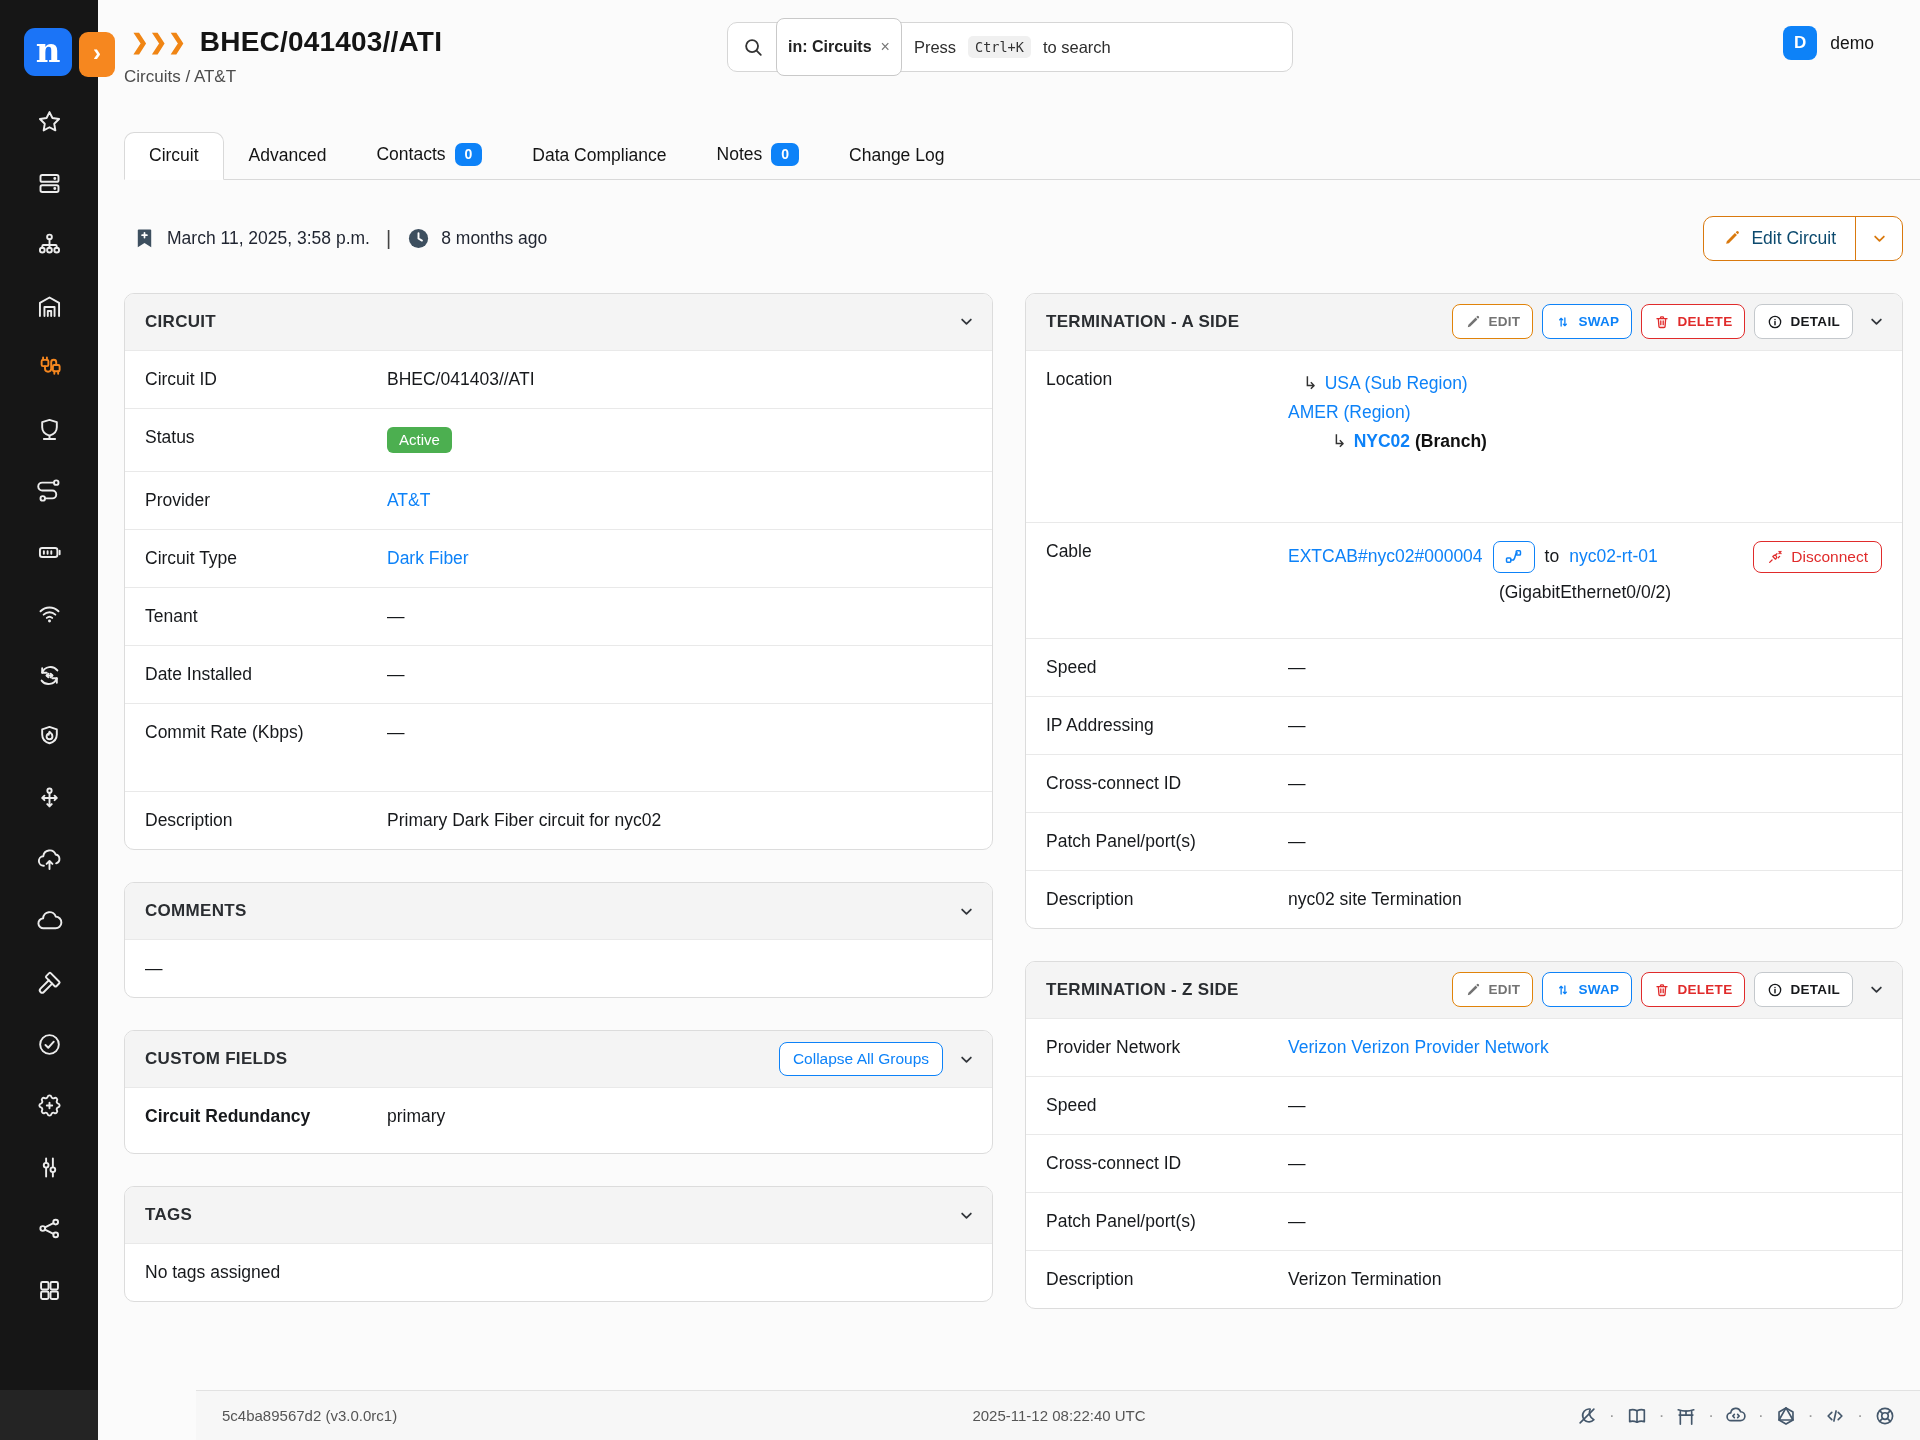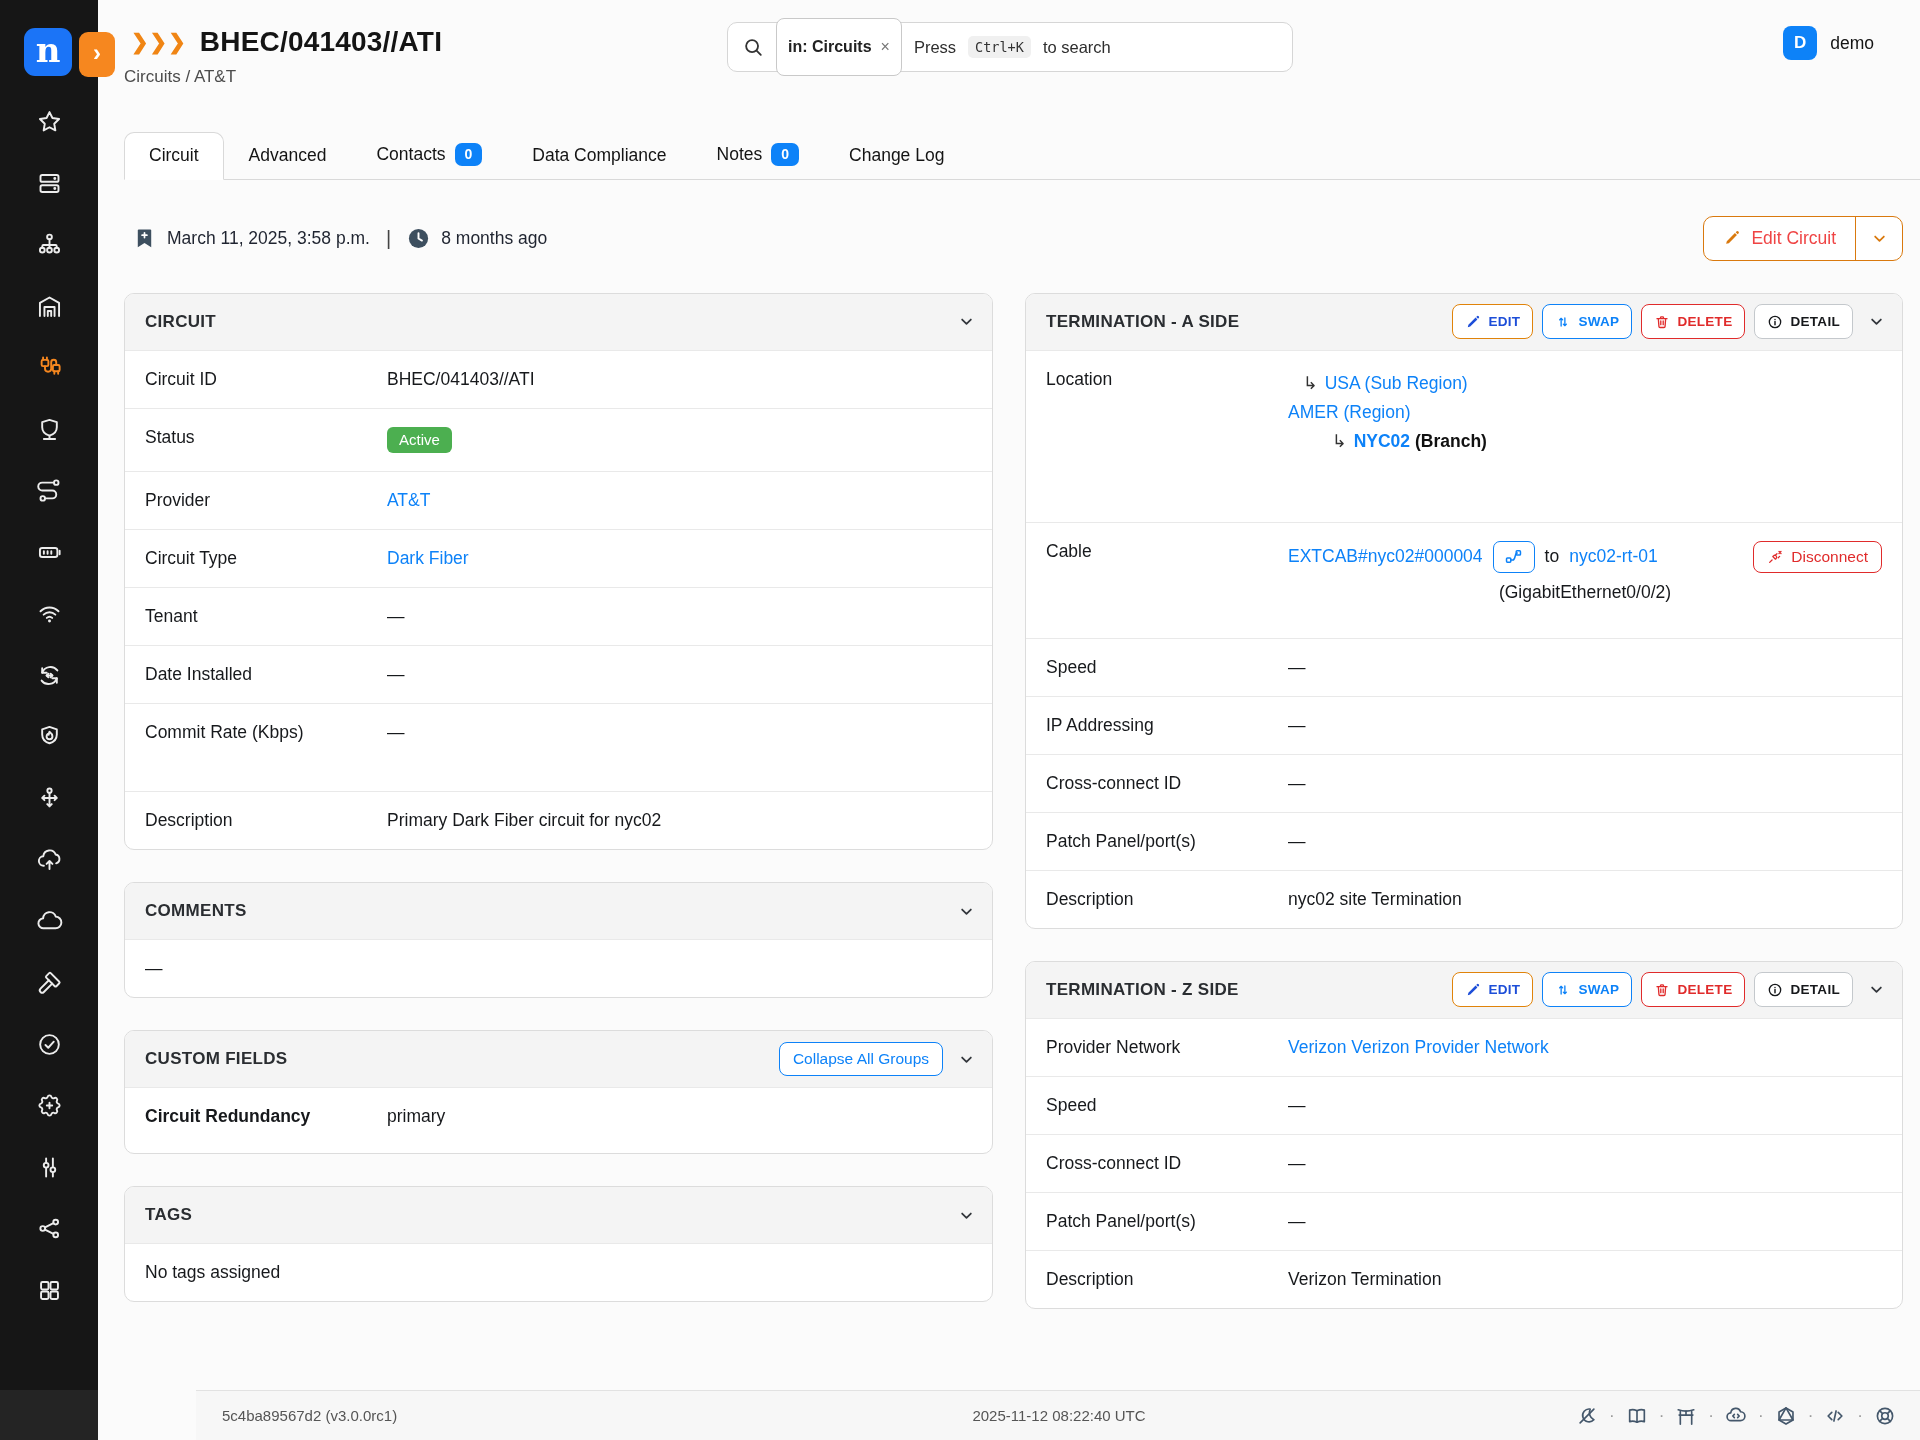--- a/index.html
+++ b/index.html
@@ -51,21 +51,21 @@
   .badge { background:#0d82f8; color:#fff; font-size:14px; font-weight:600; border-radius:7px; padding:3px 10px; line-height:1.2; }
 
   
   .content { padding:0 17px 0 26px; }
   .meta-row { display:flex; align-items:center; margin:36px 0 32px; padding-left:9px; }
   .meta-row .mtext { font-size:17.5px; color:#1f2430; margin-left:11px; }
   .meta-sep { color:#444; font-size:20px; font-weight:300; margin:0 16px; }
   .micon { width:23px; height:23px; display:block; }
 
   .edit-split { margin-left:auto; display:inline-flex; background:#fff; border:1.5px solid #d9790e; border-radius:10px; overflow:hidden; height:45px; }
-  .edit-split .main-btn { display:flex; align-items:center; gap:10px; padding:0 19px; color:#ef4444; font-size:17.5px; font-weight:500;
+  .edit-split .main-btn { display:flex; align-items:center; gap:10px; padding:0 19px; color:#0c4a6e; font-size:17.5px; font-weight:500;
          background:none; border:none; cursor:pointer; }
   .edit-split .caret-btn { width:47px; border:none; border-left:1.5px solid #d9790e; background:none; display:flex; align-items:center; justify-content:center; cursor:pointer; }
   .edit-split svg.pencil { width:18px; height:18px; fill:#d9790e; }
   .chev { width:19px; height:19px; stroke:#d9790e; stroke-width:2.2; fill:none; stroke-linecap:round; stroke-linejoin:round; }
   .chev.dark { stroke:#33373c; }
 
   
   .columns { display:grid; grid-template-columns: 869fr 878fr; gap:32px; align-items:start; }
   .col { display:flex; flex-direction:column; gap:32px; }
 
@@ -78,21 +78,21 @@
   .row .lbl { color:#17191c; padding-right:10px; }
   .row .val { color:#17191c; }
   a.lnk { color:#0d82f8; text-decoration:none; cursor:pointer; }
 
   .status-badge { display:inline-block; background:#4caf50; color:#fff; font-size:15px; font-weight:500; border-radius:6px; padding:5px 12px; line-height:1.1; }
 
   
   .hbtn { display:inline-flex; align-items:center; gap:7px; font-size:13.5px; font-weight:700; letter-spacing:.3px;
           border-radius:8px; padding:0 12px; height:35px; background:#fff; cursor:pointer; font-family:"Liberation Sans",sans-serif; }
   .hbtn svg { width:16px; height:16px; }
-  .hbtn.edit { color:#1d4ed8; border:1.5px solid #e0830a;text-align:center; }
+  .hbtn.edit { color:#737373; border:1.5px solid #e0830a;text-align:center; }
   .hbtn.swap { color:#0d82f8; border:1.5px solid #0d82f8; }
   .hbtn.del  { color:#e02b2b; border:1.5px solid #e02b2b; }
   .hbtn.detail { color:#16181b; border:1.5px solid #c4c8cc; }
   .hbtn .st { stroke:currentColor; stroke-width:2; fill:none; stroke-linecap:round; stroke-linejoin:round; }
   .btn-gap { display:flex; gap:9px; align-items:center; }
 
   .collapse-btn { color:#0d82f8; border:1.5px solid #0d82f8; background:#fff; border-radius:8px; font-size:15.5px; padding:7px 13px; cursor:pointer; font-family:"Liberation Sans",sans-serif;}
 
   
   .loc-row { min-height:172px; }

